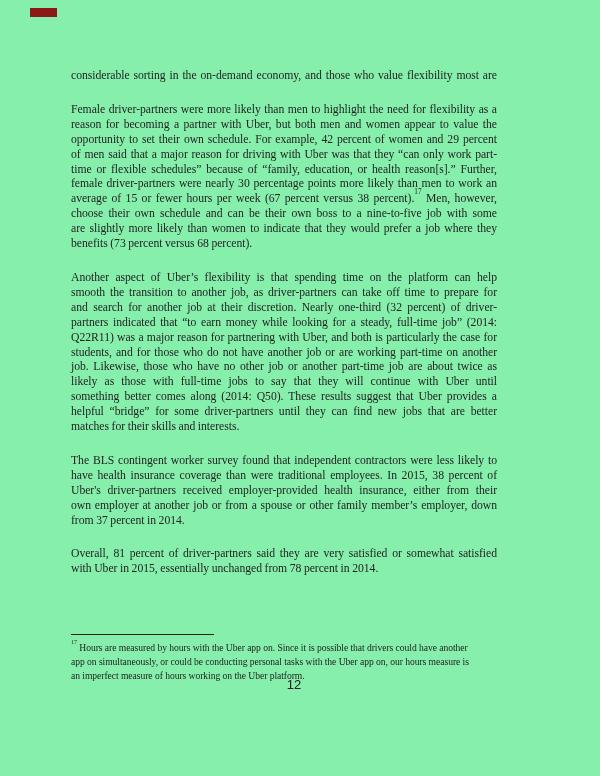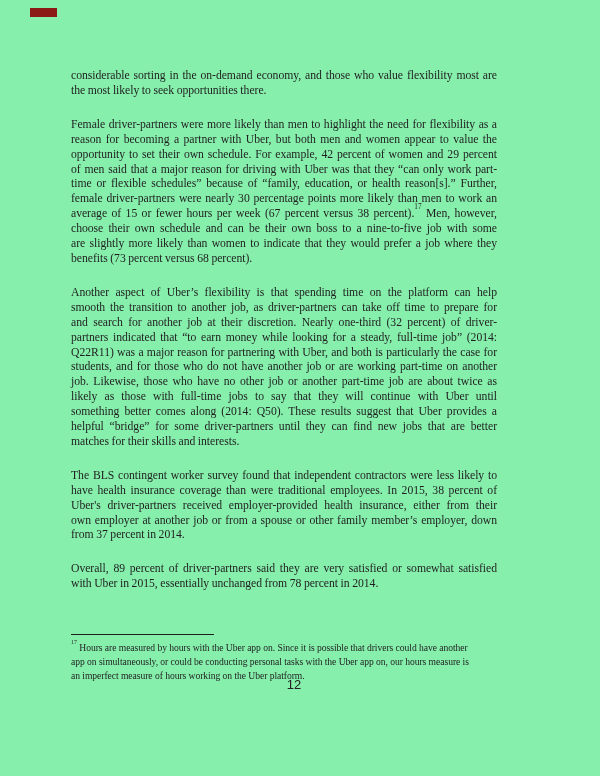--- a/index.html
+++ b/index.html
@@ -73,21 +73,20 @@
   }
 </style>
 </head>
 <body>
 
 <div class="sheet" style="color: rgb(31, 31, 31);">
   <div class="corner-mark" style="background: rgb(139, 26, 23);"></div>
   <div class="body-text" id="body-text">
       <div class="para">
         <div class="line">considerable sorting in the on-demand economy, and those who value flexibility most are</div>
-        <div class="line last">the most likely to seek opportunities there.</div>
       </div>
       <div class="para">
         <div class="line">Female driver-partners were more likely than men to highlight the need for flexibility as a</div>
         <div class="line">reason for becoming a partner with Uber, but both men and women appear to value the</div>
         <div class="line">opportunity to set their own schedule. For example, 42 percent of women and 29 percent</div>
         <div class="line">of men said that a major reason for driving with Uber was that they “can only work part-</div>
         <div class="line">time or flexible schedules” because of “family, education, or health reason[s].” Further,</div>
         <div class="line">female driver-partners were nearly 30 percentage points more likely than men to work an</div>
         <div class="line"><span>average of 15 or fewer hours per week (67 percent versus 38 percent).</span><sup>17</sup><span> Men, however,</span></div>
         <div class="line">choose their own schedule and can be their own boss to a nine-to-five job with some</div>
@@ -108,21 +107,21 @@
         <div class="line last">matches for their skills and interests.</div>
       </div>
       <div class="para">
         <div class="line">The BLS contingent worker survey found that independent contractors were less likely to</div>
         <div class="line">have health insurance coverage than were traditional employees. In 2015, 38 percent of</div>
         <div class="line">Uber's driver-partners received employer-provided health insurance, either from their</div>
         <div class="line">own employer at another job or from a spouse or other family member’s employer, down</div>
         <div class="line last">from 37 percent in 2014.</div>
       </div>
       <div class="para">
-        <div class="line">Overall, 89 percent of driver-partners said they are very satisfied or somewhat satisfied</div>
+        <div class="line">Overall, 81 percent of driver-partners said they are very satisfied or somewhat satisfied</div>
         <div class="line last">with Uber in 2015, essentially unchanged from 78 percent in 2014.</div>
       </div>
     </div>
   <div class="footnote-area">
     <div class="fn-sep"></div>
     <div id="footnote-lines">
         <div class="fn-line"><sup>17</sup><span> Hours are measured by hours with the Uber app on. Since it is possible that drivers could have another</span></div>
         <div class="fn-line">app on simultaneously, or could be conducting personal tasks with the Uber app on, our hours measure is</div>
         <div class="fn-line">an imperfect measure of hours working on the Uber platform.</div>
       </div>

